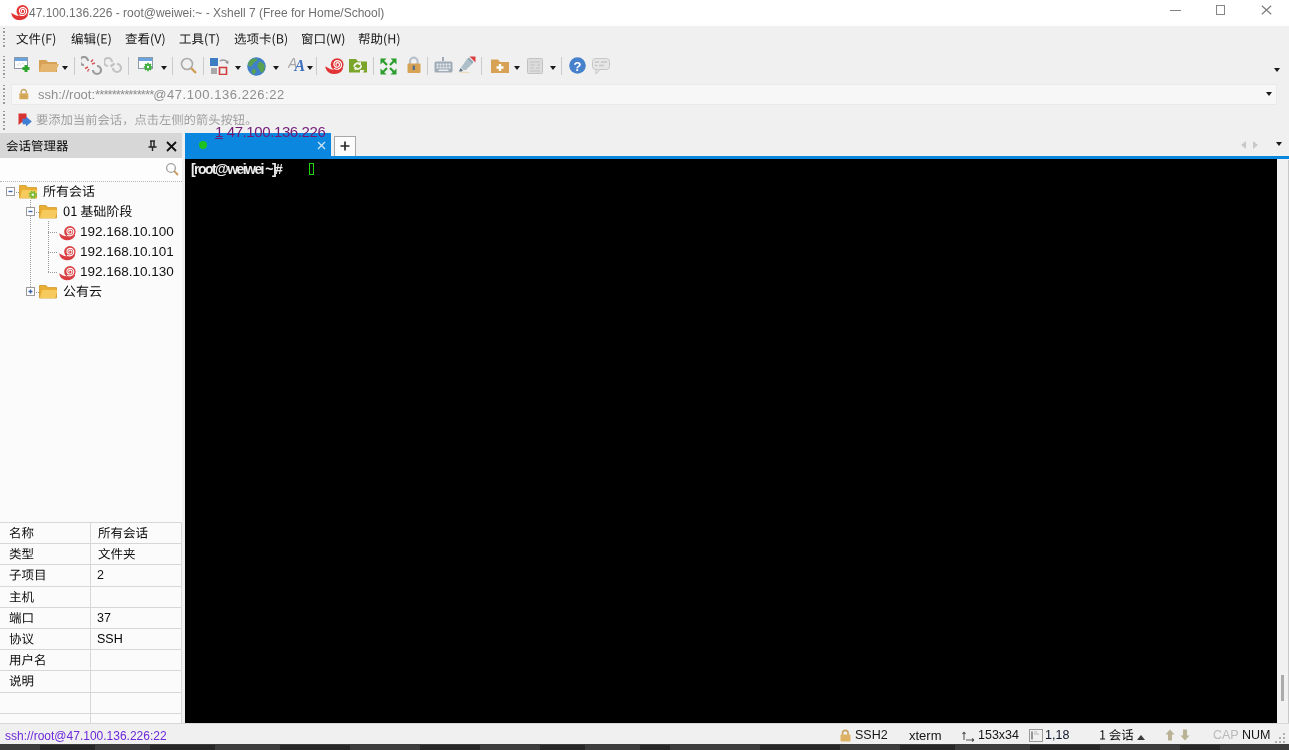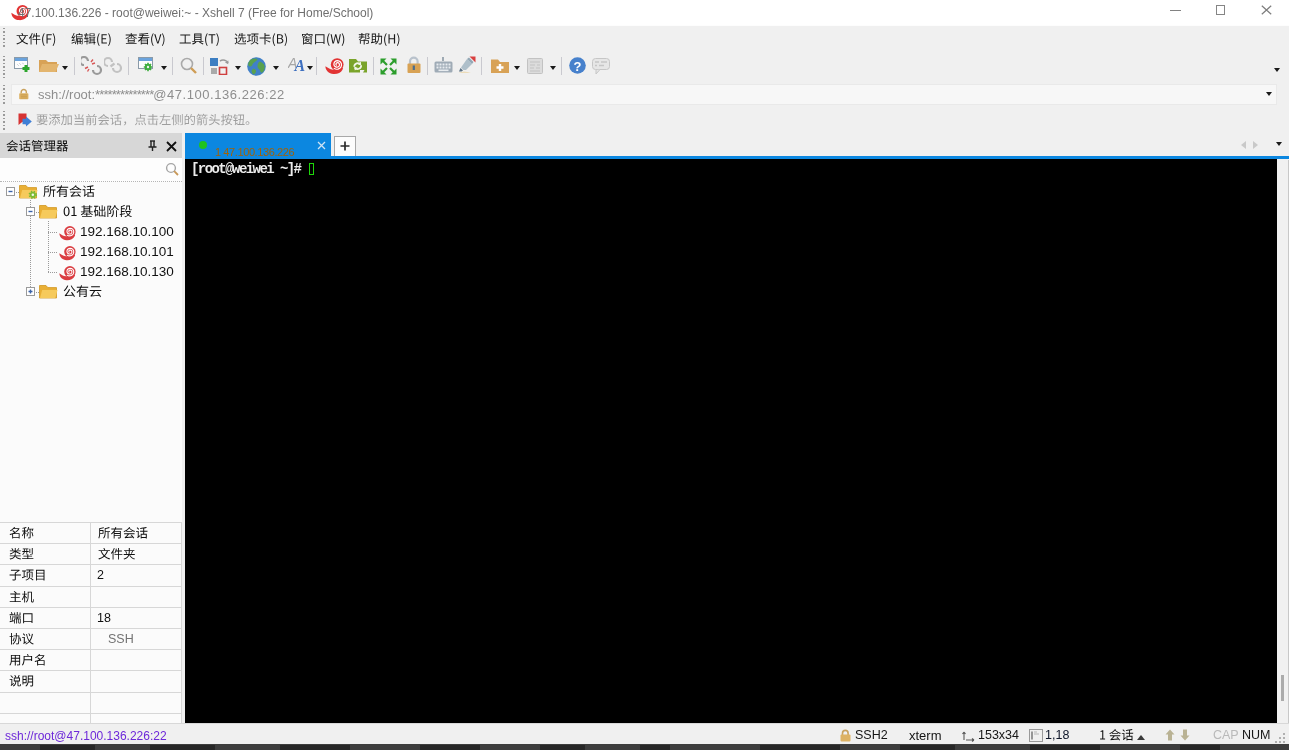--- a/index.html
+++ b/index.html
@@ -12,21 +12,21 @@
 <div class="row" style="top:0;height:25px;background:#ffffff"></div>
 <svg class="ab" style="left:11px;top:4px" width="18" height="17" viewBox="0 0 18.06 17.00">
     <g transform="scale(1.062)">
       <g>
 <circle cx="10.9" cy="6.7" r="5.7" fill="#e23434"></circle>
 <path d="M0.4 8.2 C0.2 11.7 3.4 14.9 7.5 15.2 C11.0 15.5 14.2 14.0 15.5 11.6 C15.8 11.1 16.0 10.6 16.1 10.1 L12.3 8.0 C11.4 10.2 9.4 11.5 7.1 11.3 C4.3 11.1 2.2 9.3 0.4 8.2 Z" fill="#e23434"></path>
 <path d="M10.17 7.13 L9.90 6.82 L9.78 6.39 L9.86 5.89 L10.16 5.43 L10.66 5.12 L11.30 5.03 L11.97 5.22 L12.53 5.70 L12.88 6.41 L12.90 7.25 L12.57 8.07 L11.90 8.72 L10.98 9.07 L9.95 9.01 L8.99 8.51 L8.27 7.64 L7.95 6.51 L8.12 5.29 L8.79 4.21 L9.88 3.45 L11.22 3.19 L12.61 3.49 L13.80 4.35 L14.57 5.66 L14.76 7.21 L14.30 8.76 L13.23 10.03 L11.70 10.80 L9.94 10.89 L8.25 10.25" fill="none" stroke="#fff" stroke-width="1.05" stroke-linecap="round"></path>
 </g>
     </g>
   </svg>
-<div class="ab" style="left:18px;top:5.5px;font-size:12px;color:#6f6f6f">47.100.136.226 - root@weiwei:~ - Xshell 7 (Free for Home/School)</div>
+<div class="ab" style="left:29px;top:5.5px;font-size:12px;color:#6f6f6f">47.100.136.226 - root@weiwei:~ - Xshell 7 (Free for Home/School)</div>
 <div class="ab" style="left:1170px;top:10px;width:10.5px;height:1.2px;background:#828282"></div>
 <div class="ab" style="left:1215.5px;top:5px;width:9.5px;height:9.5px;border:1.1px solid #858585"></div>
 <svg class="ab" style="left:1260.5px;top:5px" width="11" height="10" viewBox="0 0 11 10">
 <path d="M0.8 0.8 L10.2 9.2 M10.2 0.8 L0.8 9.2" stroke="#7d7d7d" stroke-width="1.2"></path>
   </svg>
 <div class="row" style="top:25px;height:27px;background:#f0f0f0;border-top:1px solid #fdfdfd"></div>
 <div class="grip" style="left:3px;top:28px;height:21px"></div>
 <svg class="ab" style="left:15.0px;top:29.0px" width="43" height="19" viewBox="0 0 43 19">
     <path d="M6.3 4.2C6.7 4.8 7.1 5.7 7.2 6.2L8.2 5.8C8.1 5.3 7.6 4.5 7.3 3.9ZM1.6 6.2V7.1H3.6C4.3 9.0 5.3 10.7 6.6 12.0C5.2 13.1 3.5 14.0 1.4 14.6C1.6 14.8 1.9 15.2 2.0 15.5C4.1 14.8 5.9 13.9 7.3 12.7C8.7 13.9 10.4 14.8 12.4 15.4C12.6 15.1 12.9 14.7 13.1 14.5C11.1 14.0 9.4 13.2 8.0 12.0C9.3 10.7 10.2 9.1 11.0 7.1H12.9V6.2ZM7.3 11.3C6.1 10.1 5.2 8.7 4.6 7.1H9.9C9.3 8.8 8.4 10.2 7.3 11.3Z M17.5 10.2V11.1H21.1V15.5H22.0V11.1H25.4V10.2H22.0V7.5H24.9V6.6H22.0V4.1H21.1V6.6H19.4C19.5 6.0 19.7 5.4 19.8 4.8L18.9 4.6C18.6 6.3 18.1 7.9 17.4 8.9C17.6 9.0 18.0 9.2 18.2 9.4C18.5 8.9 18.8 8.2 19.1 7.5H21.1V10.2ZM16.9 4.0C16.2 5.9 15.1 7.8 13.9 9.0C14.1 9.2 14.3 9.7 14.4 10.0C14.8 9.5 15.2 9.0 15.6 8.5V15.5H16.5V7.0C17.0 6.2 17.4 5.2 17.7 4.3Z M29.0 16.9 29.7 16.6C28.6 14.9 28.1 12.7 28.1 10.6C28.1 8.5 28.6 6.4 29.7 4.6L29.0 4.3C27.8 6.1 27.1 8.2 27.1 10.6C27.1 13.1 27.8 15.1 29.0 16.9Z M31.5 14.5H32.6V10.4H36.1V9.4H32.6V6.3H36.8V5.3H31.5Z M38.4 16.9C39.5 15.1 40.2 13.1 40.2 10.6C40.2 8.2 39.5 6.1 38.4 4.3L37.6 4.6C38.7 6.4 39.3 8.5 39.3 10.6C39.3 12.7 38.7 14.9 37.6 16.6Z" fill="#1a1a1a"></path>
   </svg>
@@ -347,50 +347,50 @@
 <svg class="ab" style="left:8.0px;top:565.4px" width="40" height="19" viewBox="0 0 40 19">
     <path d="M6.8 7.7V9.6H1.6V10.5H6.8V14.2C6.8 14.5 6.7 14.5 6.5 14.5C6.2 14.6 5.3 14.6 4.3 14.5C4.4 14.8 4.6 15.2 4.7 15.5C5.9 15.5 6.7 15.5 7.1 15.3C7.6 15.2 7.8 14.9 7.8 14.3V10.5H12.9V9.6H7.8V8.2C9.2 7.5 10.8 6.4 11.9 5.3L11.2 4.8L11.0 4.8H2.9V5.8H10.0C9.1 6.5 7.9 7.3 6.8 7.7Z M21.2 8.2V10.9C21.2 12.2 20.9 13.8 17.5 14.7C17.7 14.9 18.0 15.3 18.1 15.5C21.6 14.3 22.2 12.5 22.2 10.9V8.2ZM22.1 13.4C23.1 14.0 24.3 14.9 24.9 15.5L25.5 14.8C24.9 14.2 23.7 13.4 22.7 12.8ZM13.9 12.2 14.1 13.2C15.2 12.8 16.8 12.3 18.2 11.8L18.1 10.9L16.6 11.4V6.4H18.0V5.5H14.1V6.4H15.7V11.7ZM18.7 6.7V12.6H19.6V7.5H23.7V12.6H24.6V6.7H21.7C21.9 6.3 22.1 5.8 22.3 5.4H25.5V4.5H18.3V5.4H21.2C21.0 5.8 20.9 6.3 20.7 6.7Z M28.9 8.6H35.5V10.7H28.9ZM28.9 7.7V5.7H35.5V7.7ZM28.9 11.6H35.5V13.7H28.9ZM28.0 4.8V15.4H28.9V14.6H35.5V15.4H36.5V4.8Z" fill="#111111"></path>
   </svg>
 <div class="ab" style="left:97px;top:568.4px;font-size:12.5px;color:#111">2</div>
 <svg class="ab" style="left:8.0px;top:586.6px" width="27" height="19" viewBox="0 0 27 19">
     <path d="M5.7 4.6C6.4 5.1 7.3 5.9 7.8 6.5H2.3V7.4H6.7V10.2H2.9V11.1H6.7V14.2H1.7V15.1H12.9V14.2H7.8V11.1H11.7V10.2H7.8V7.4H12.2V6.5H8.2L8.8 6.1C8.2 5.5 7.2 4.6 6.4 4.0Z M19.7 4.7V8.7C19.7 10.7 19.6 13.1 17.9 14.9C18.1 15.0 18.4 15.3 18.6 15.5C20.4 13.6 20.6 10.8 20.6 8.7V5.6H23.0V13.6C23.0 14.7 23.1 14.9 23.3 15.1C23.5 15.3 23.7 15.4 24.0 15.4C24.1 15.4 24.4 15.4 24.6 15.4C24.9 15.4 25.1 15.3 25.3 15.2C25.5 15.1 25.6 14.9 25.6 14.5C25.7 14.2 25.7 13.3 25.7 12.5C25.5 12.5 25.2 12.3 25.0 12.1C25.0 13.0 25.0 13.6 25.0 13.9C25.0 14.2 24.9 14.3 24.8 14.4C24.8 14.5 24.7 14.5 24.6 14.5C24.5 14.5 24.3 14.5 24.2 14.5C24.1 14.5 24.1 14.5 24.0 14.4C23.9 14.4 23.9 14.1 23.9 13.7V4.7ZM16.2 4.0V6.7H14.2V7.6H16.1C15.7 9.3 14.7 11.3 13.8 12.3C14.0 12.5 14.2 12.9 14.3 13.2C15.0 12.3 15.7 10.9 16.2 9.4V15.5H17.1V9.7C17.6 10.4 18.2 11.1 18.5 11.6L19.1 10.8C18.8 10.5 17.6 9.1 17.1 8.7V7.6H19.0V6.7H17.1V4.0Z" fill="#111111"></path>
   </svg>
 <svg class="ab" style="left:8.0px;top:607.8px" width="27" height="19" viewBox="0 0 27 19">
     <path d="M1.6 6.3V7.2H5.8V6.3ZM2.0 7.9C2.3 9.4 2.5 11.2 2.6 12.4L3.3 12.3C3.3 11.1 3.0 9.2 2.8 7.8ZM2.9 4.4C3.2 4.9 3.6 5.7 3.7 6.2L4.5 5.9C4.4 5.4 4.0 4.7 3.7 4.1ZM6.1 10.5V15.5H6.9V11.3H8.0V15.4H8.8V11.3H9.9V15.3H10.7V11.3H11.9V14.6C11.9 14.7 11.8 14.8 11.7 14.8C11.6 14.8 11.3 14.8 10.9 14.8C11.0 15.0 11.2 15.3 11.2 15.5C11.8 15.5 12.1 15.5 12.4 15.4C12.6 15.2 12.7 15.0 12.7 14.6V10.5H9.5L9.8 9.4H13.0V8.5H5.7V9.4H8.8C8.7 9.7 8.6 10.1 8.5 10.5ZM6.2 4.6V7.6H12.5V4.6H11.6V6.8H9.7V4.0H8.8V6.8H7.1V4.6ZM4.6 7.7C4.5 9.2 4.2 11.4 3.9 12.8C3.0 13.0 2.2 13.2 1.6 13.3L1.8 14.2C2.9 13.9 4.5 13.6 5.9 13.2L5.8 12.3L4.6 12.6C4.9 11.3 5.2 9.3 5.4 7.9Z M15.1 5.3V15.2H16.1V14.1H23.5V15.1H24.5V5.3ZM16.1 13.2V6.2H23.5V13.2Z" fill="#111111"></path>
   </svg>
-<div class="ab" style="left:97px;top:610.8px;font-size:12.5px;color:#111">18</div>
+<div class="ab" style="left:97px;top:610.8px;font-size:12.5px;color:#111">37</div>
 <svg class="ab" style="left:8.0px;top:629.0px" width="27" height="19" viewBox="0 0 27 19">
     <path d="M5.8 8.6C5.6 9.8 5.2 10.9 4.6 11.7C4.8 11.9 5.2 12.1 5.4 12.2C5.9 11.4 6.4 10.1 6.7 8.7ZM11.5 8.8C11.8 9.9 12.2 11.4 12.3 12.3L13.2 12.1C13.0 11.2 12.6 9.8 12.3 8.6ZM3.0 4.0V6.9H1.6V7.8H3.0V15.5H3.9V7.8H5.2V6.9H3.9V4.0ZM7.9 4.1V6.3V6.4H5.6V7.3H7.9C7.8 9.7 7.3 12.6 4.5 14.9C4.7 15.0 5.1 15.3 5.2 15.5C8.1 13.1 8.7 9.9 8.8 7.3H10.5C10.4 12.1 10.2 13.9 9.9 14.3C9.8 14.5 9.7 14.5 9.4 14.5C9.2 14.5 8.5 14.5 7.8 14.4C8.0 14.7 8.0 15.1 8.1 15.3C8.7 15.4 9.4 15.4 9.8 15.3C10.2 15.3 10.5 15.2 10.7 14.9C11.1 14.3 11.3 12.4 11.4 6.8C11.4 6.7 11.4 6.4 11.4 6.4H8.8V6.3V4.1Z M20.3 4.6C20.8 5.4 21.3 6.5 21.5 7.2L22.4 6.8C22.1 6.1 21.6 5.1 21.1 4.2ZM14.9 4.9C15.5 5.4 16.1 6.3 16.5 6.8L17.2 6.2C16.9 5.7 16.2 4.9 15.6 4.3ZM23.9 4.8C23.5 7.4 22.8 9.7 21.5 11.6C20.2 9.8 19.5 7.6 19.0 4.9L18.1 5.1C18.7 8.0 19.5 10.5 20.9 12.4C20.0 13.4 18.9 14.2 17.4 14.8C17.6 15.0 17.8 15.4 17.9 15.6C19.4 14.9 20.6 14.1 21.5 13.1C22.4 14.1 23.6 15.0 25.0 15.5C25.2 15.3 25.5 14.9 25.7 14.7C24.2 14.2 23.1 13.4 22.1 12.3C23.6 10.3 24.4 7.8 24.9 4.9ZM14.1 7.9V8.8H15.8V13.2C15.8 13.9 15.5 14.3 15.3 14.5C15.5 14.6 15.7 15.0 15.8 15.2C16.0 14.9 16.4 14.7 18.6 13.1C18.5 12.9 18.3 12.6 18.2 12.3L16.8 13.3V7.9Z" fill="#111111"></path>
   </svg>
-<div class="ab" style="left:108px;top:632.0px;font-size:12.5px;color:#737373">SSH</div>
+<div class="ab" style="left:97px;top:632.0px;font-size:12.5px;color:#000000">SSH</div>
 <svg class="ab" style="left:8.0px;top:650.2px" width="40" height="19" viewBox="0 0 40 19">
     <path d="M2.9 4.9V9.4C2.9 11.2 2.8 13.4 1.4 14.9C1.6 15.1 2.0 15.4 2.1 15.6C3.1 14.5 3.5 13.1 3.7 11.7H6.8V15.4H7.8V11.7H11.2V14.2C11.2 14.4 11.1 14.5 10.8 14.5C10.6 14.5 9.7 14.6 8.9 14.5C9.0 14.8 9.1 15.2 9.2 15.4C10.4 15.4 11.1 15.4 11.5 15.3C11.9 15.1 12.1 14.8 12.1 14.2V4.9ZM3.8 5.8H6.8V7.8H3.8ZM11.2 5.8V7.8H7.8V5.8ZM3.8 8.7H6.8V10.8H3.8C3.8 10.3 3.8 9.8 3.8 9.4ZM11.2 8.7V10.8H7.8V8.7Z M16.6 6.8H23.1V9.3H16.6L16.6 8.7ZM19.0 4.2C19.3 4.7 19.5 5.4 19.7 5.9H15.6V8.7C15.6 10.5 15.4 13.1 13.9 15.0C14.2 15.1 14.6 15.4 14.7 15.6C16.0 14.1 16.4 12.0 16.5 10.2H23.1V11.0H24.1V5.9H20.1L20.7 5.8C20.5 5.3 20.2 4.5 19.9 3.9Z M29.3 7.9C29.9 8.3 30.7 8.9 31.2 9.4C29.8 10.2 28.1 10.8 26.6 11.1C26.8 11.3 27.0 11.7 27.1 11.9C27.8 11.8 28.5 11.6 29.1 11.3V15.5H30.1V14.8H35.7V15.5H36.6V10.2H31.6C33.7 9.1 35.5 7.6 36.5 5.6L35.9 5.2L35.8 5.2H31.3C31.6 4.9 31.9 4.5 32.1 4.2L31.1 4.0C30.3 5.2 28.9 6.5 26.9 7.5C27.1 7.7 27.4 8.0 27.5 8.2C28.7 7.6 29.7 6.9 30.5 6.1H35.2C34.4 7.2 33.3 8.1 32.1 8.9C31.5 8.4 30.7 7.8 30.0 7.3ZM35.7 14.0H30.1V11.1H35.7Z" fill="#111111"></path>
   </svg>
 <svg class="ab" style="left:8.0px;top:671.4px" width="27" height="19" viewBox="0 0 27 19">
     <path d="M2.4 4.8C3.1 5.4 3.9 6.3 4.3 6.9L5.0 6.2C4.6 5.7 3.7 4.8 3.0 4.3ZM6.7 7.4H11.0V9.6H6.7ZM3.2 15.0C3.4 14.8 3.7 14.5 6.1 12.8C6.0 12.6 5.8 12.2 5.8 11.9L4.3 12.9V7.9H1.6V8.8H3.4V13.0C3.4 13.6 2.9 14.0 2.7 14.2C2.8 14.4 3.1 14.8 3.2 15.0ZM5.8 6.5V10.5H7.4C7.2 12.5 6.8 14.0 4.7 14.8C4.9 15.0 5.2 15.3 5.3 15.5C7.6 14.6 8.1 12.9 8.3 10.5H9.5V14.1C9.5 15.0 9.7 15.3 10.6 15.3C10.8 15.3 11.7 15.3 11.9 15.3C12.7 15.3 12.9 14.9 13.0 13.3C12.7 13.2 12.3 13.1 12.1 12.9C12.1 14.3 12.1 14.4 11.8 14.4C11.6 14.4 10.9 14.4 10.7 14.4C10.4 14.4 10.4 14.4 10.4 14.1V10.5H11.9V6.5H10.6C11.0 5.8 11.3 5.0 11.7 4.3L10.7 4.0C10.4 4.8 10.0 5.8 9.6 6.5H7.5L8.3 6.1C8.1 5.6 7.6 4.7 7.1 4.0L6.3 4.4C6.8 5.0 7.3 5.9 7.5 6.5Z M17.7 8.9V11.3H15.4V8.9ZM17.7 8.0H15.4V5.6H17.7ZM14.5 4.8V13.4H15.4V12.2H18.6V4.8ZM24.2 5.4V7.6H20.7V5.4ZM19.8 4.5V9.0C19.8 10.9 19.6 13.3 17.4 14.9C17.6 15.1 18.0 15.4 18.1 15.6C19.6 14.5 20.2 13.0 20.5 11.5H24.2V14.3C24.2 14.5 24.1 14.6 23.9 14.6C23.6 14.6 22.9 14.6 22.1 14.5C22.2 14.8 22.4 15.2 22.4 15.5C23.5 15.5 24.1 15.4 24.6 15.3C25.0 15.1 25.1 14.8 25.1 14.3V4.5ZM24.2 8.4V10.6H20.6C20.7 10.1 20.7 9.5 20.7 9.0V8.4Z" fill="#111111"></path>
   </svg>
 <div class="ab" style="left:185px;top:133px;width:1104px;height:23px;background:#f0f0f0"></div>
 <div class="ab" style="left:185px;top:133px;width:146px;height:23.5px;background:#0c87e0"></div>
 <div class="ab" style="left:199px;top:141px;width:8px;height:8px;border-radius:50%;background:#1fc31f"></div>
-<div class="ab" style="left:215px;top:146px;font-size:11px;letter-spacing:-0.4px;color:#a16207"><span style="text-decoration:underline">1</span> 47.100.136.226</div>
+<div class="ab" style="left:215px;top:123px;font-size:15px;letter-spacing:-0.4px;color:#701a75"><span style="text-decoration:underline">1</span> 47.100.136.226</div>
 <svg class="ab" style="left:317px;top:141px" width="9" height="9" viewBox="0 0 9 9">
 <path d="M1 1 L8 8 M8 1 L1 8" stroke="#cfe4f5" stroke-width="1.3"></path>
   </svg>
 <div class="ab" style="left:334px;top:135.5px;width:22px;height:21px;background:#fcfcfc;border:1px solid #a8a8a8"></div>
 <svg class="ab" style="left:339px;top:140px" width="12" height="12" viewBox="0 0 12 12">
 <path d="M6 1.5 L6 10.5 M1.5 6 L10.5 6" stroke="#2a2a2a" stroke-width="1.7"></path>
   </svg>
 <svg class="ab" style="left:1238px;top:140px" width="24" height="10" viewBox="0 0 24 10">
 <path d="M8 1 L3 5 L8 9 Z" fill="#c9c9c9"></path>
     <path d="M15 1 L20 5 L15 9 Z" fill="#c9c9c9"></path>
   </svg>
 <div class="dd" style="left:1276px;top:142px"></div>
 <div class="ab" style="left:185px;top:156px;width:1104px;height:2.5px;background:#0c87e0"></div>
 <div class="ab" style="left:185px;top:158.5px;width:1092px;height:564.5px;background:#000"></div>
-<div class="ab" style="left:191px;top:160.5px;font-family:Liberation Mono, monospace;font-weight:bold;font-size:14px;letter-spacing:-1.56px;color:#ececec">[root@weiwei ~]#</div>
+<div class="ab" style="left:191px;top:160.5px;font-family:Liberation Sans, sans-serif;font-weight:bold;font-size:14px;letter-spacing:-1.56px;color:#ececec">[root@weiwei ~]#</div>
 <div class="ab" style="left:308.5px;top:162.5px;width:5.5px;height:12.5px;border:1px solid #1ed60a"></div>
 <div class="ab" style="left:1277px;top:158.5px;width:12px;height:564.5px;background:#f1f1f1"></div>
 <div class="ab" style="left:1281px;top:675px;width:3px;height:26px;background:#ababab"></div>
 <div class="ab" style="left:1288px;top:160px;width:1px;height:563px;background:#c8c8c8"></div>
 <div class="row" style="top:723px;height:21px;background:#f0f0f0;border-top:1px solid #d8d8d8"></div>
 <div class="ab" style="left:5px;top:729px;font-size:12px;color:#6d28d9">ssh://root@47.100.136.226:22</div>
 <svg class="ab" style="left:839px;top:729px" width="13" height="13" viewBox="0 0 13 13">
 <path d="M3.5 6 L3.5 4.2 A2.8 2.8 0 0 1 9.1 4.2 L9.1 6" fill="none" stroke="#c9a25e" stroke-width="1.6"></path>
 <rect x="1.5" y="5.5" width="10" height="7" rx="1" fill="#ddb264"></rect>
   </svg>

